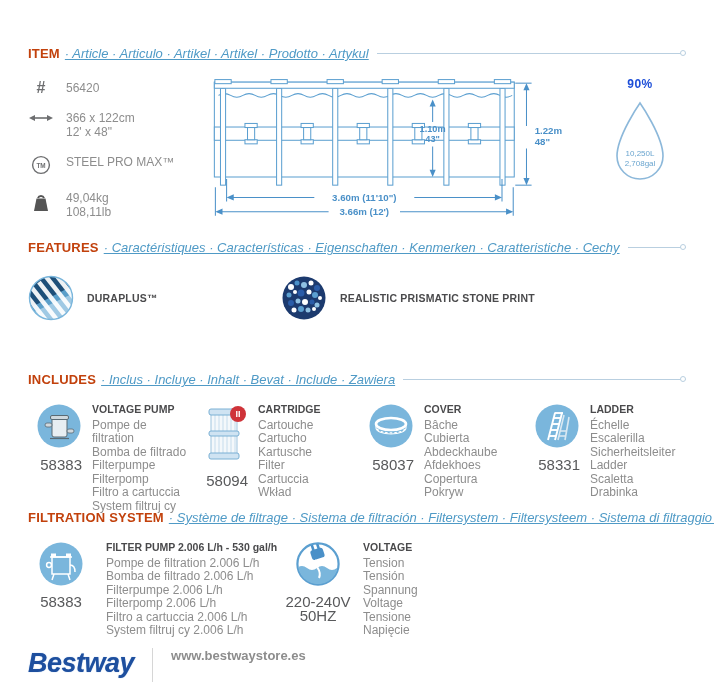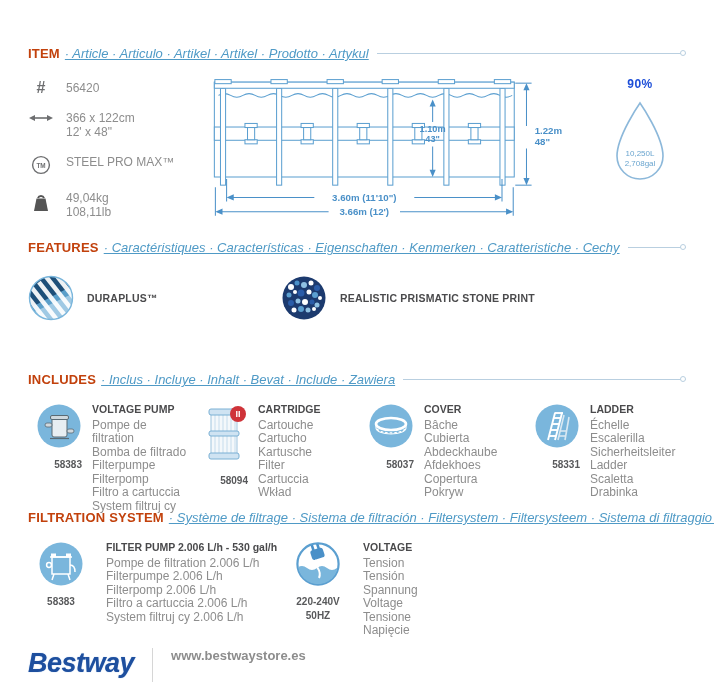--- a/index.html
+++ b/index.html
@@ -33,21 +33,21 @@
   #sec-features { top:240px;text-align:right; }
   .feat-row { display:grid; grid-template-columns:253px 266px 1fr; margin-top:20px; align-items:center; }
   .feat { display:flex; align-items:center; gap:13px; }
   .feat-label { font-size:10.5px; font-weight:bold; color:#4a4a4c; line-height:14px; letter-spacing:.2px; }
 
   
   #sec-includes { top:372px; }
   .inc-row { display:grid; grid-template-columns:1fr 1fr 1fr 1fr; gap:6px; margin-top:16px; }
   .inc-col { display:flex; gap:10px; }
   .inc-left { width:54px; flex:none; display:flex; flex-direction:column; align-items:flex-end; gap:9px; }
-  .code { font-size:10px; font-weight:bold; color:#58595b; text-align:center; line-height:14px; }
+  .code { font-size:15px; font-weight:normal; color:#58595b; text-align:center; line-height:14px; }
   .inc-title { font-size:10.5px; font-weight:bold; color:#4a4a4c; margin-bottom:2px; line-height:13.5px; }
   .inc-line { font-size:12px; color:#8d8d8d; line-height:13.5px; }
 
   
   #sec-filtration { top:510px; }
   .filt-row { display:grid; grid-template-columns:257px 420px; margin-top:16px; }
   .filt-col { display:flex; gap:12px; }
   .filt-left { width:66px; flex:none; display:flex; flex-direction:column; align-items:center; gap:8px; }
 
   
@@ -416,20 +416,21 @@
             <circle cx="11" cy="24" r="2.4"></circle>
           </g>
           <rect x="13" y="12.5" width="5" height="3.5" fill="#fff"></rect>
           <rect x="28" y="12.5" width="5" height="3.5" fill="#fff"></rect>
         </svg>
         <span class="code">58383</span>
       </div>
       <div class="inc-text">
         <div class="inc-title">FILTER PUMP 2.006 L/h - 530 gal/h</div>
         <div class="inc-line">Pompe de filtration 2.006 L/h</div>
+        <div class="inc-line">Bomba de filtrado 2.006 L/h</div>
         <div class="inc-line">Filterpumpe 2.006 L/h</div>
         <div class="inc-line">Filterpomp 2.006 L/h</div>
         <div class="inc-line">Filtro a cartuccia 2.006 L/h</div>
         <div class="inc-line">System filtruj cy 2.006 L/h</div>
       </div>
     </div>
 
     <div class="filt-col">
       <div class="filt-left">
         <svg class="cicon" viewBox="0 0 46 46">

